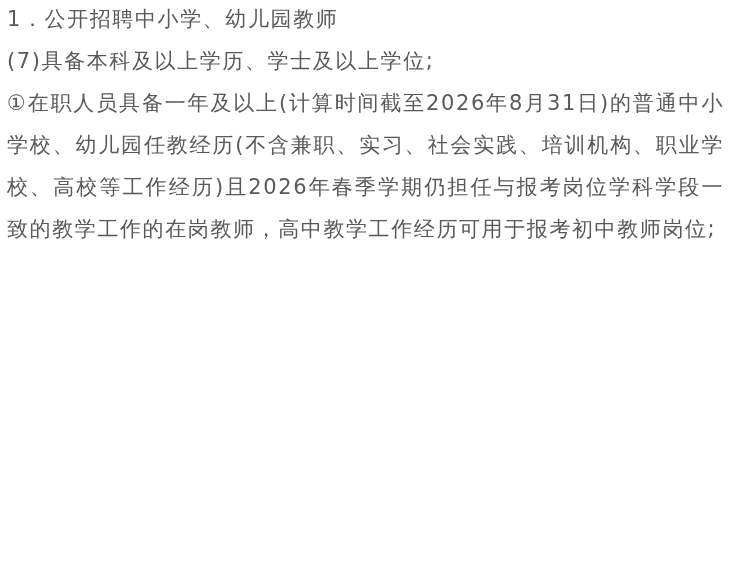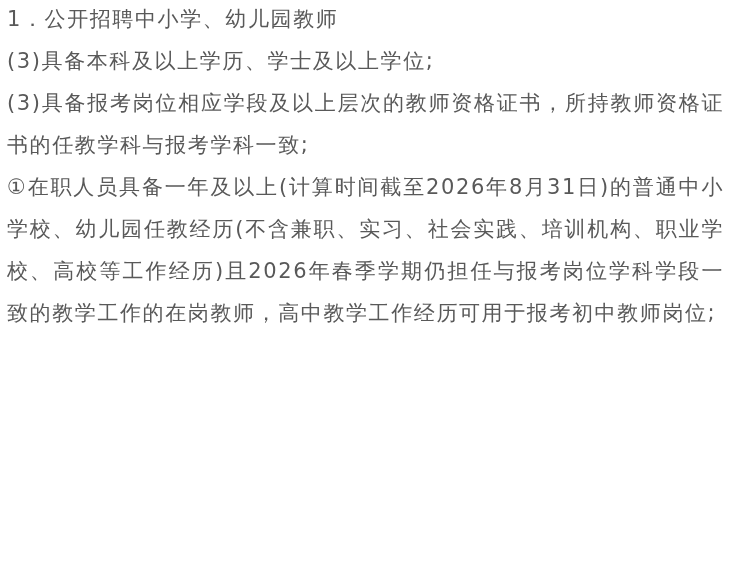--- a/index.html
+++ b/index.html
@@ -28,16 +28,15 @@
   .article p {
     margin: 0;
     padding: 0;
   }
 </style>
 </head>
 <body>
 
 <div class="article">
   <p>1．公开招聘中小学、幼儿园教师</p>
-  <p>(3)具备本科及以上学历、学士及以上学位;</p>
-  <p>(3)具备报考岗位相应学段及以上层次的教师资格证书，所持教师资格证书的任教学科与报考学科一致;</p>
+  <p>(7)具备本科及以上学历、学士及以上学位;</p>
   <p>①在职人员具备一年及以上(计算时间截至2026年8月31日)的普通中小学校、幼儿园任教经历(不含兼职、实习、社会实践、培训机构、职业学校、高校等工作经历)且2026年春季学期仍担任与报考岗位学科学段一致的教学工作的在岗教师，高中教学工作经历可用于报考初中教师岗位;</p>
 </div>
 
 </body></html>

